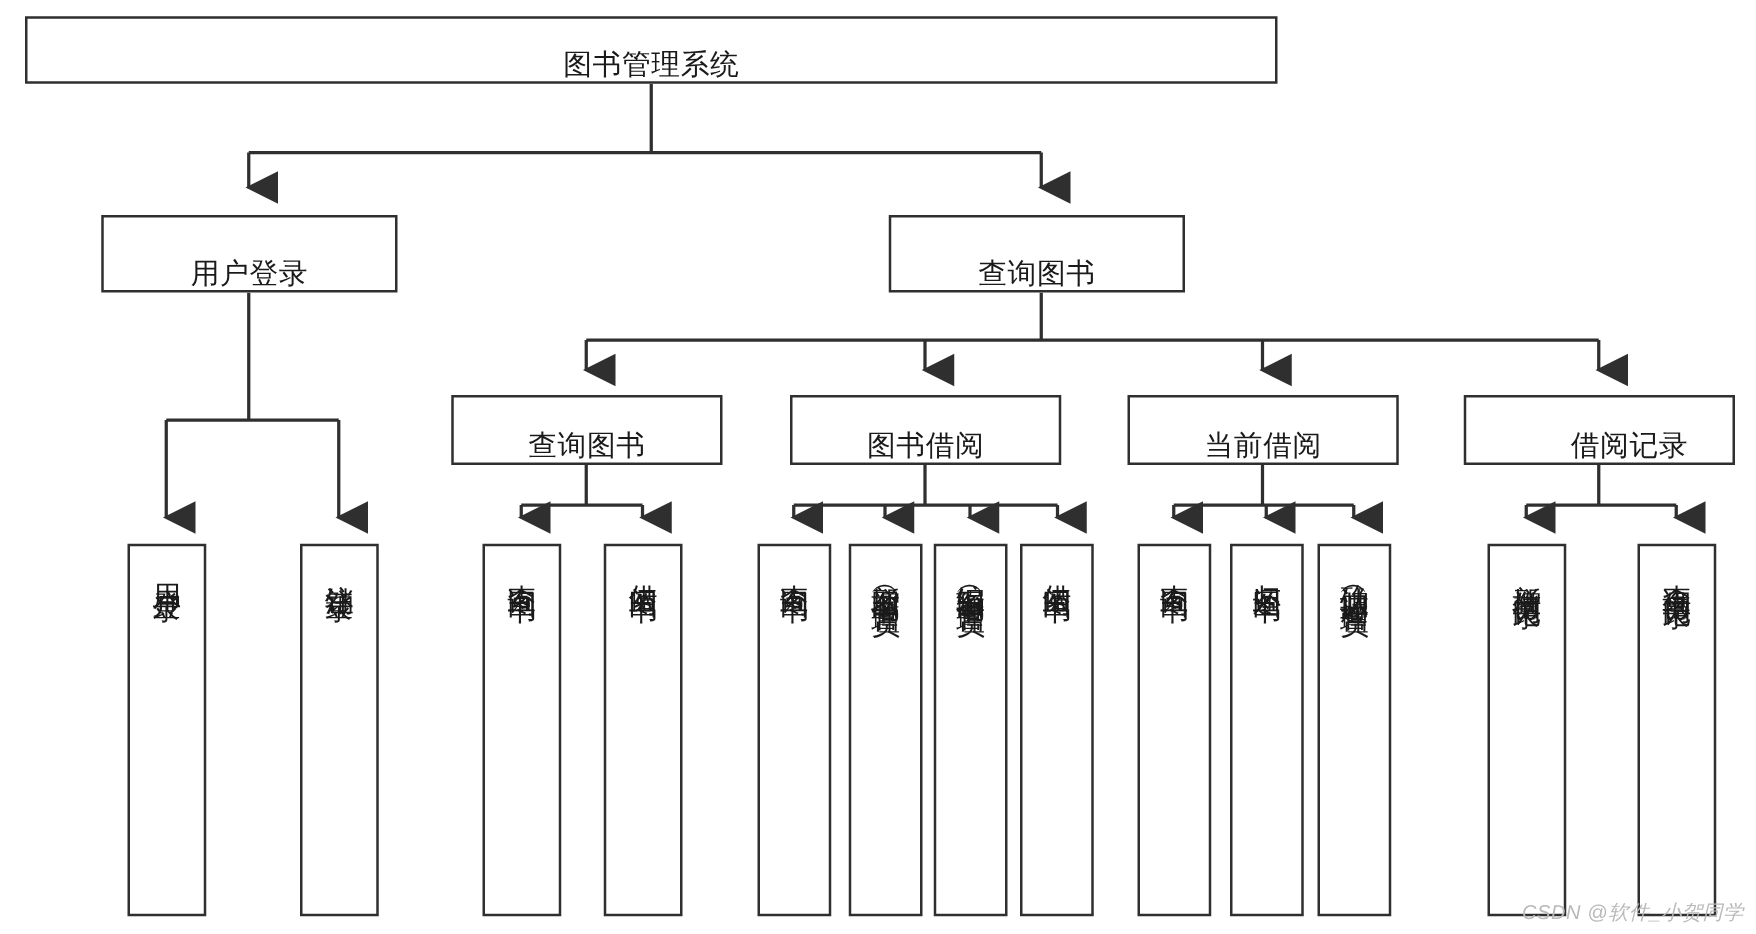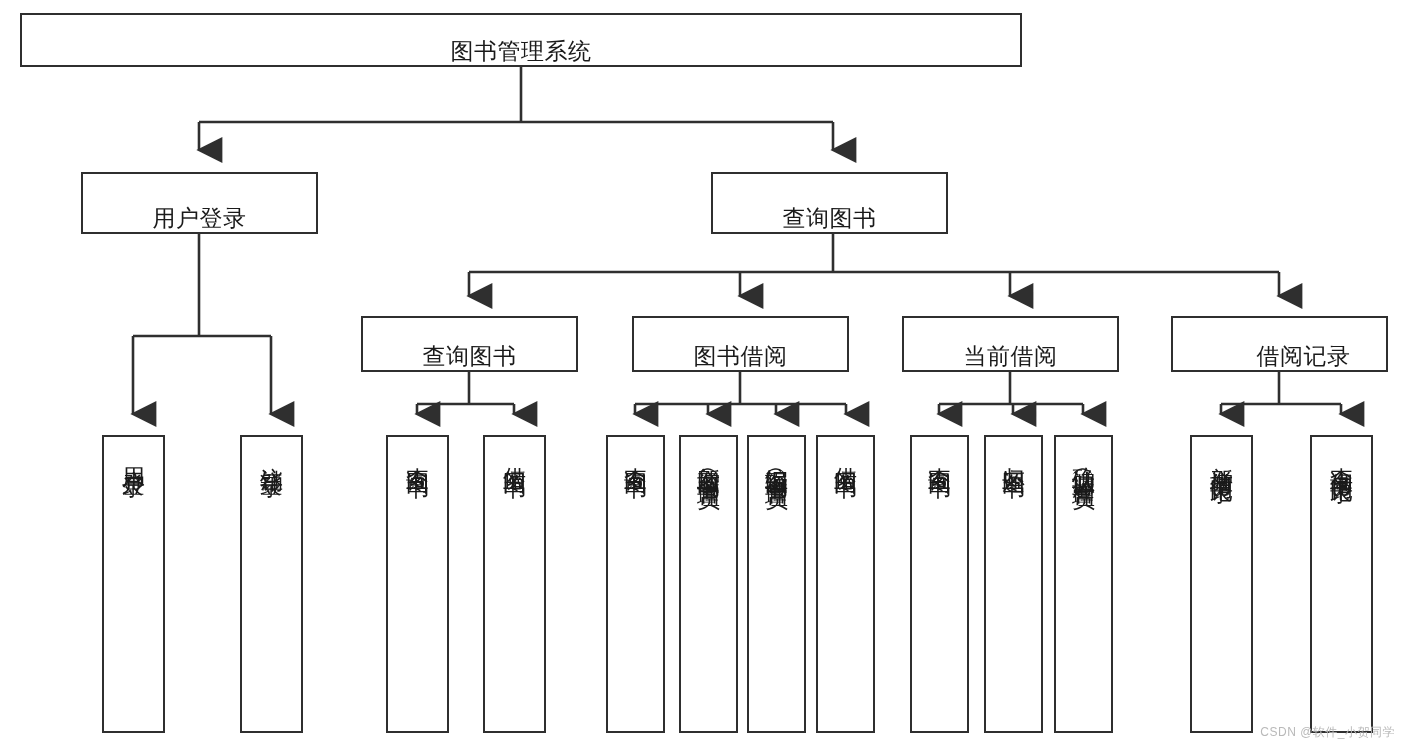--- a/index.html
+++ b/index.html
@@ -61,25 +61,26 @@
     font-size: 23px;
     line-height: 1.0;
     letter-spacing: 3px;
     white-space: nowrap;
     text-align: start;
   }
   #watermark {
     position: absolute;
     right: 10px;
     bottom: 6px;
-    font-size: 12px;
+    font-size: 16px;
     color: #b9b9b9;
     letter-spacing: 0.5px;
     z-index: 9;
     white-space: nowrap;
+    font-style: italic;
   }
 </style>
 </head>
 <body>
 
 <div id="canvas">
 
   <svg class="edges" viewBox="0 0 1405 747">
     <defs>
       <marker id="arrow" viewBox="0 0 12 12" refX="6" refY="10" markerWidth="12" markerHeight="12" orient="auto-start-reverse">

